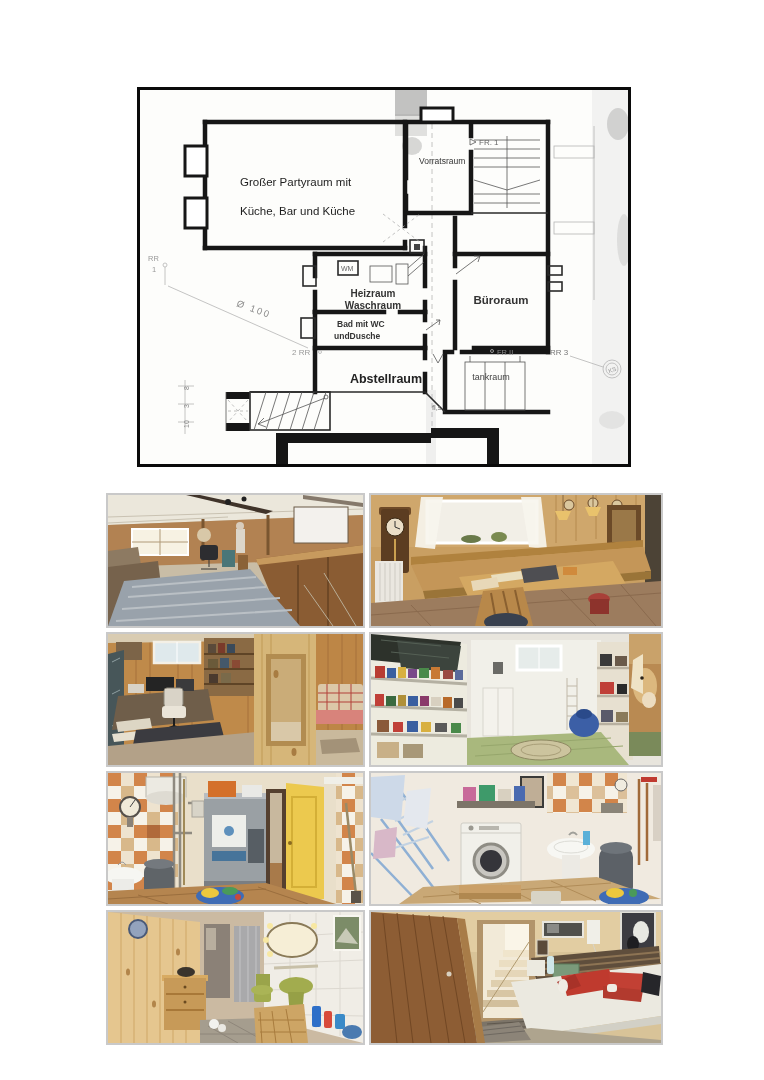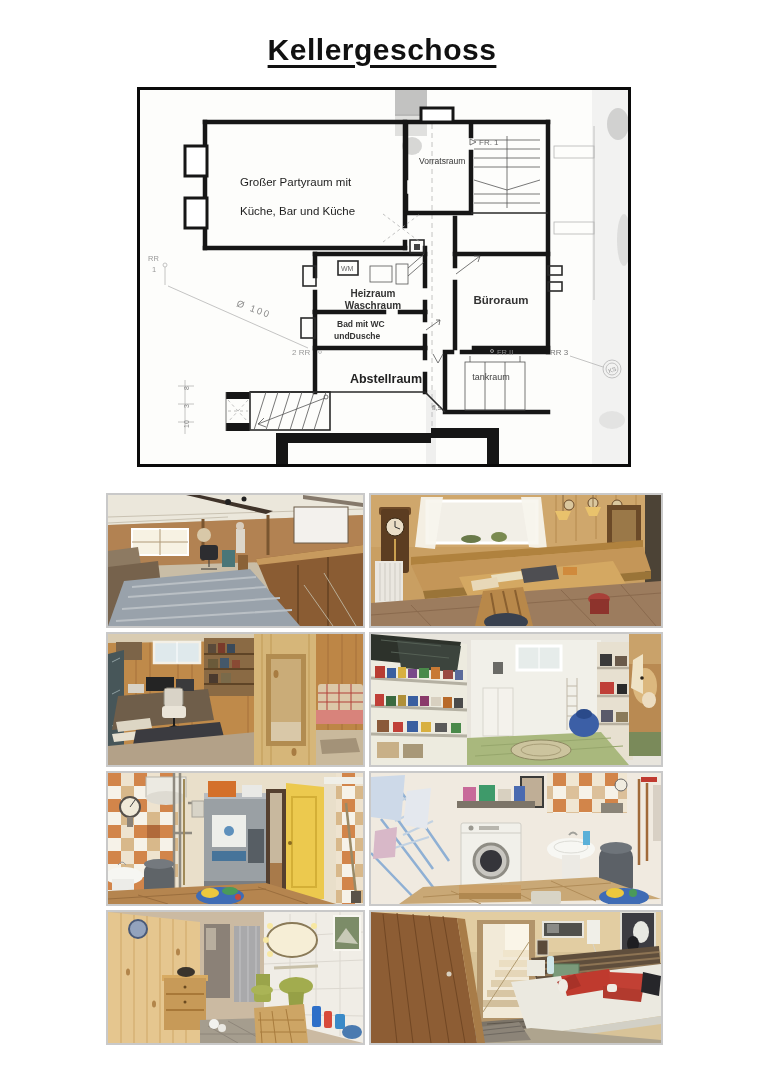--- a/index.html
+++ b/index.html
@@ -20,21 +20,20 @@
   
   .grid{position:absolute;left:106px;top:493px;display:grid;grid-template-columns:259px 294px;grid-auto-rows:135px;gap:4px}
   .ph{margin:0;border:2px solid #c9c9c9;background:#eee;overflow:hidden;box-sizing:border-box}
   .ph svg{display:block;width:100%;height:100%}
 </style>
 </head>
 <body>
 
 <div class="page">
 
-  <h1 class="title"><span>Kellergeschoss</span></h1>
 
   <div class="planbox">
     <svg viewBox="0 0 488 374" class="plan-text">
 
       <rect x="255" y="0" width="32" height="26" fill="#9b9b9b" opacity=".6"></rect>
       <rect x="255" y="24" width="32" height="22" fill="#a8a8a8" opacity=".35"></rect>
       <ellipse cx="272" cy="56" rx="10" ry="9" fill="#9e9e9e" opacity=".4"></ellipse>
       <rect x="452" y="0" width="36" height="374" fill="#d9d9d9" opacity=".3"></rect>
       <ellipse cx="478" cy="34" rx="11" ry="16" fill="#a8a8a8" opacity=".45"></ellipse>
       <ellipse cx="484" cy="150" rx="7" ry="26" fill="#c0c0c0" opacity=".4"></ellipse>

